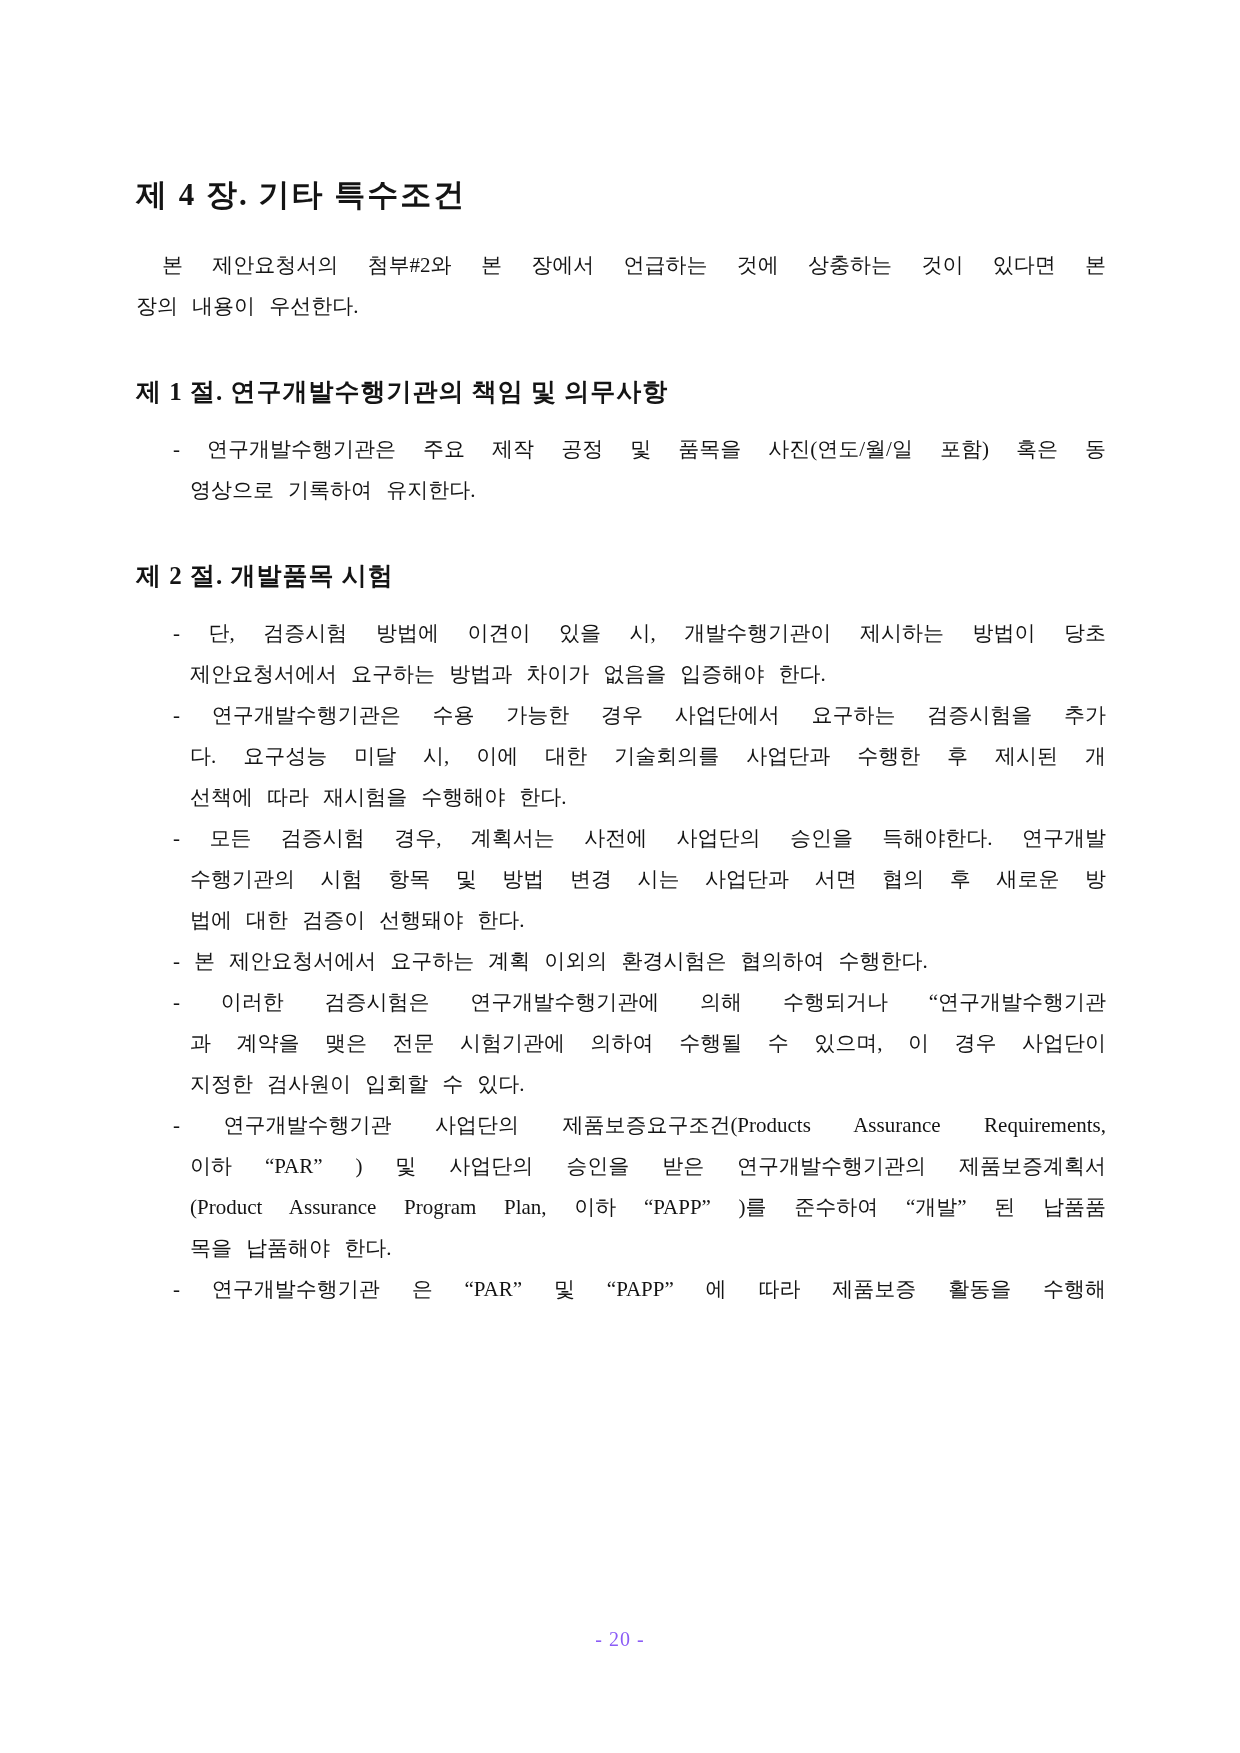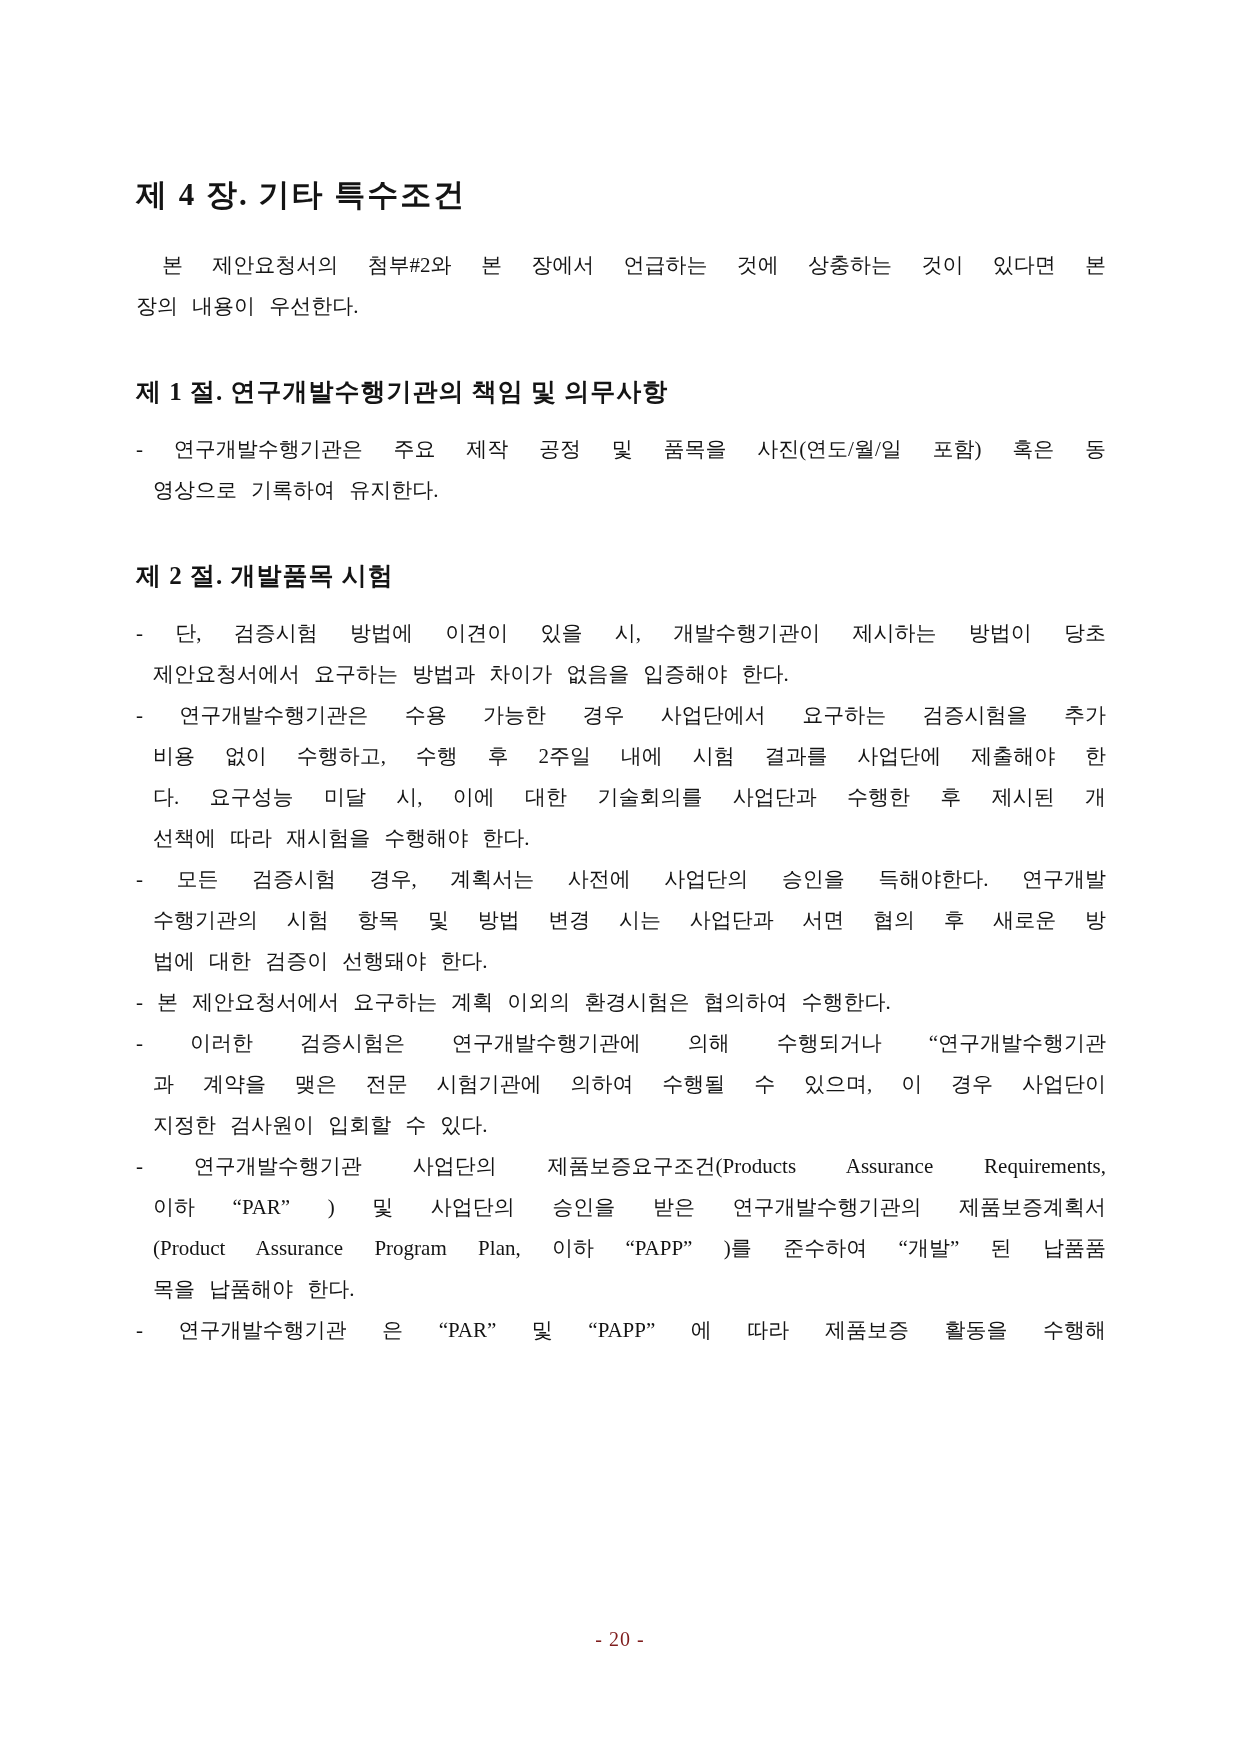--- a/index.html
+++ b/index.html
@@ -15,32 +15,32 @@
   .chapter-title {
     font-size:31px; font-weight:700; letter-spacing:2px;
     margin:0 0 32px 0; line-height:1.2;
   }
   .sec-heading {
     font-size:25px; font-weight:700; letter-spacing:1px;
     margin:50px 0 22px 0; line-height:1.2;
   }
   .sec-heading.gap-lg { margin-top:60px; }
 
-  .para { font-size:21px; line-height:41px; word-spacing:0.42em; }
+  .para { font-size:21px; line-height:41px; word-spacing:0.42em;margin-left:37px; }
   .para.intro { margin:0; }
   .ln { min-height:41px; }
   .ln.j { text-align:justify; text-align-last:justify; }
   .intro .ln.ind { text-indent:26px; }
 
   .bullet { padding-left:17px; }
   .bullet .ln.first { text-indent:-17px; }
 
   .footer {
     position:absolute; top:1628px; left:0; width:100%;
-    text-align:center; font-size:20px; color:#7f1d1d;
+    text-align:center; font-size:20px; color:#8b5cf6;
     letter-spacing:1px;
   }
 </style>
 </head>
 <body>
 
 <div class="page">
   <div class="content">
 
     <h1 class="chapter-title">제 4 장. 기타 특수조건</h1>
@@ -60,21 +60,20 @@
     <h2 class="sec-heading">제 2 절. 개발품목 시험</h2>
 
 
     <div class="para bullet">
       <div class="ln j first">- 단, 검증시험 방법에 이견이 있을 시, 개발수행기관이 제시하는 방법이 당초</div>
       <div class="ln">제안요청서에서 요구하는 방법과 차이가 없음을 입증해야 한다.</div>
     </div>
 
     <div class="para bullet">
       <div class="ln j first">- 연구개발수행기관은 수용 가능한 경우 사업단에서 요구하는 검증시험을 추가</div>
-      <div class="ln j">비용 없이 수행하고, 수행 후 2주일 내에 시험 결과를 사업단에 제출해야 한</div>
       <div class="ln j">다. 요구성능 미달 시, 이에 대한 기술회의를 사업단과 수행한 후 제시된 개</div>
       <div class="ln">선책에 따라 재시험을 수행해야 한다.</div>
     </div>
 
     <div class="para bullet">
       <div class="ln j first">- 모든 검증시험 경우, 계획서는 사전에 사업단의 승인을 득해야한다. 연구개발</div>
       <div class="ln j">수행기관의 시험 항목 및 방법 변경 시는 사업단과 서면 협의 후 새로운 방</div>
       <div class="ln">법에 대한 검증이 선행돼야 한다.</div>
     </div>
 

